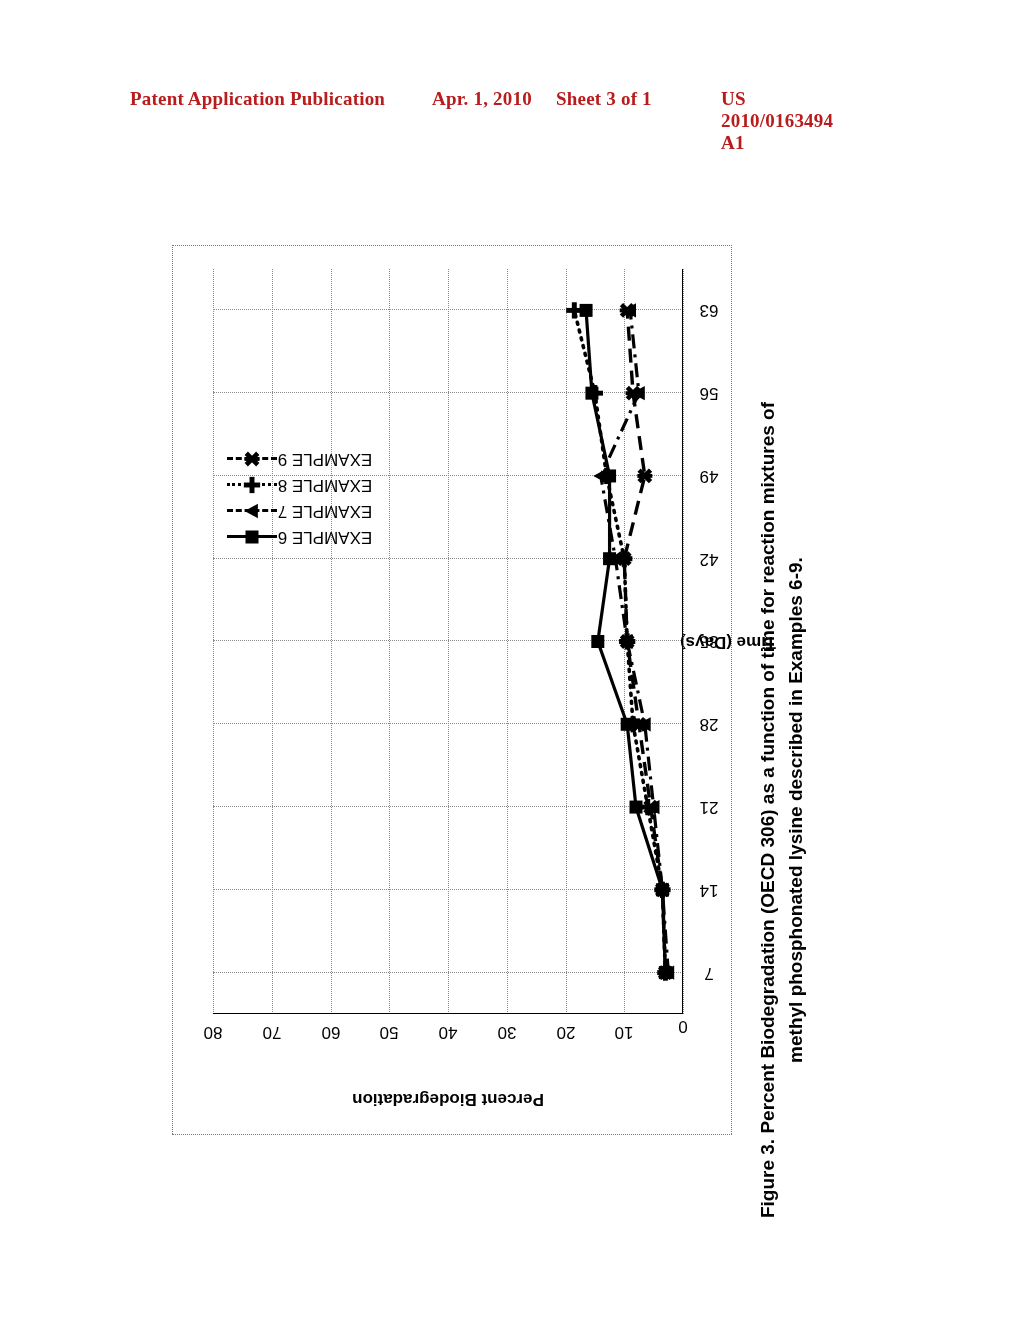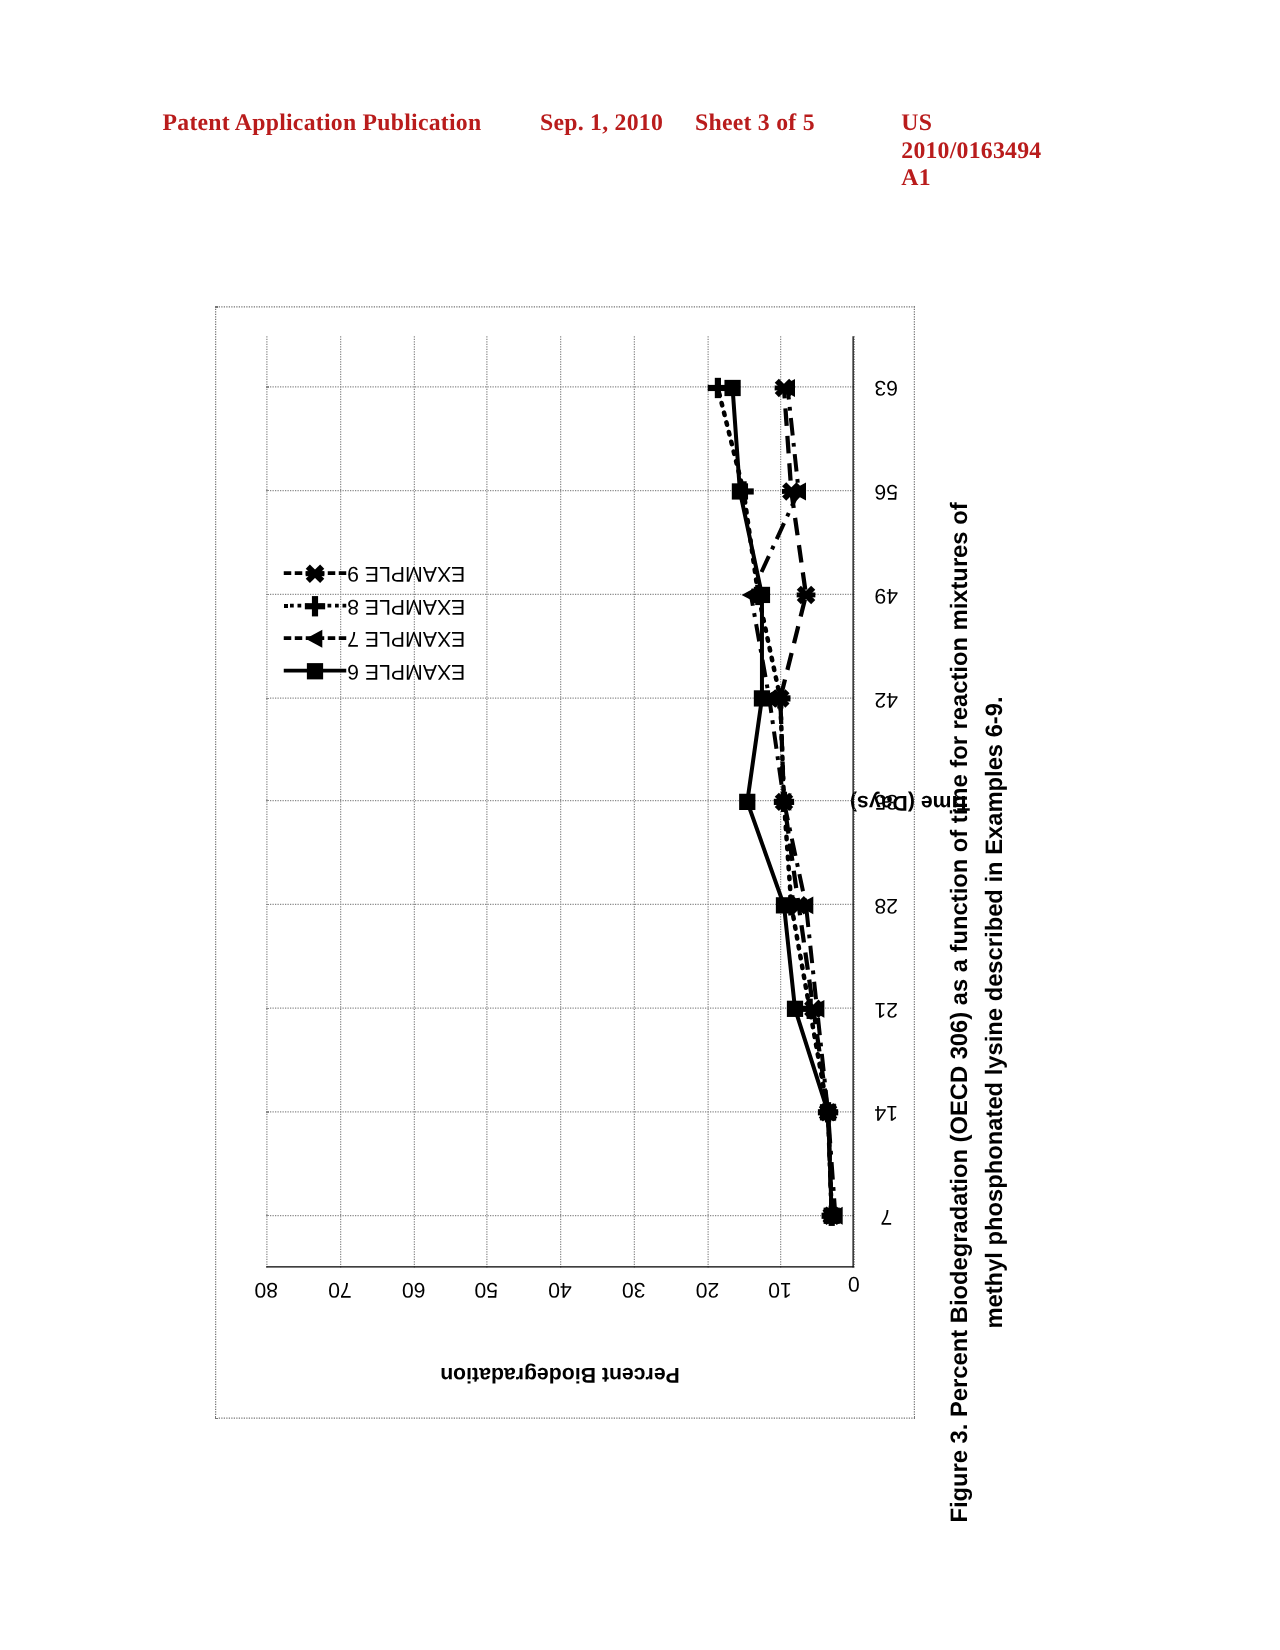--- a/index.html
+++ b/index.html
@@ -257,22 +257,22 @@
     left: 0;
     top: 0;
     overflow: visible;
   }
 </style>
 </head>
 <body>
 
 <div id="patent-header">
   <span class="h-pub">Patent Application Publication</span>
-  <span class="h-date">Sep. 1, 2010</span>
-  <span class="h-sheet">Sheet 3 of 5</span>
+  <span class="h-date">Apr. 1, 2010</span>
+  <span class="h-sheet">Sheet 3 of 1</span>
   <span class="h-docnum">US 2010/0163494 A1</span>
 </div>
 
 <div id="figure-area">
 
   <div id="chart-rotor">
 
     <div class="plot-frame">
 
       <div id="y-axis-title">

